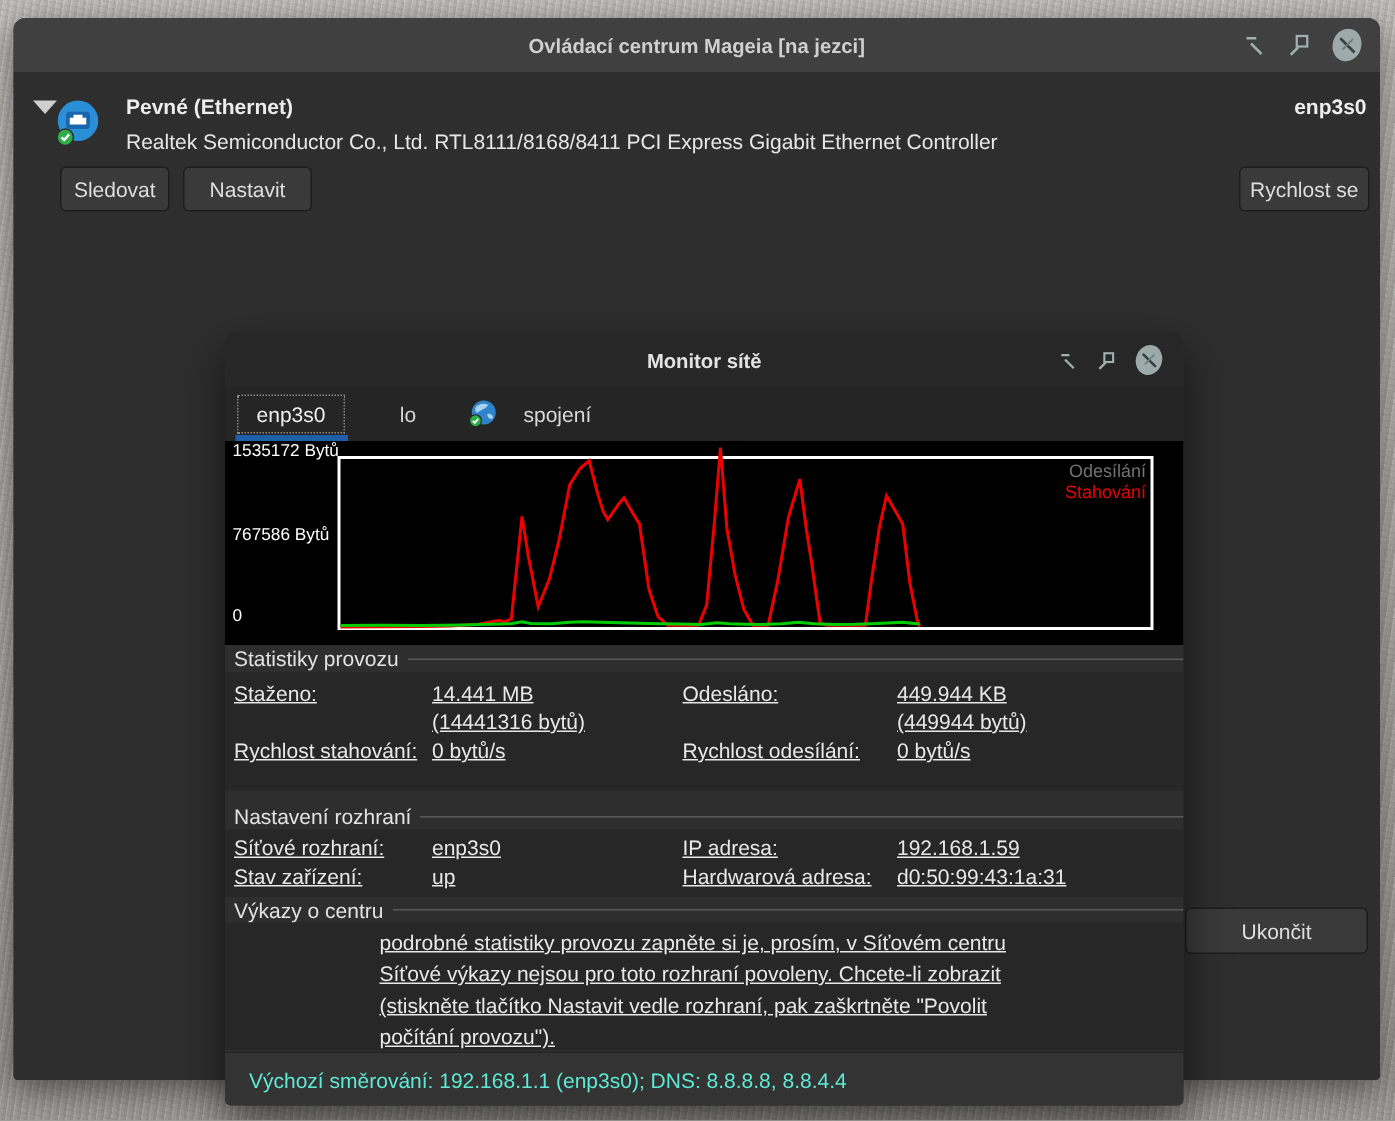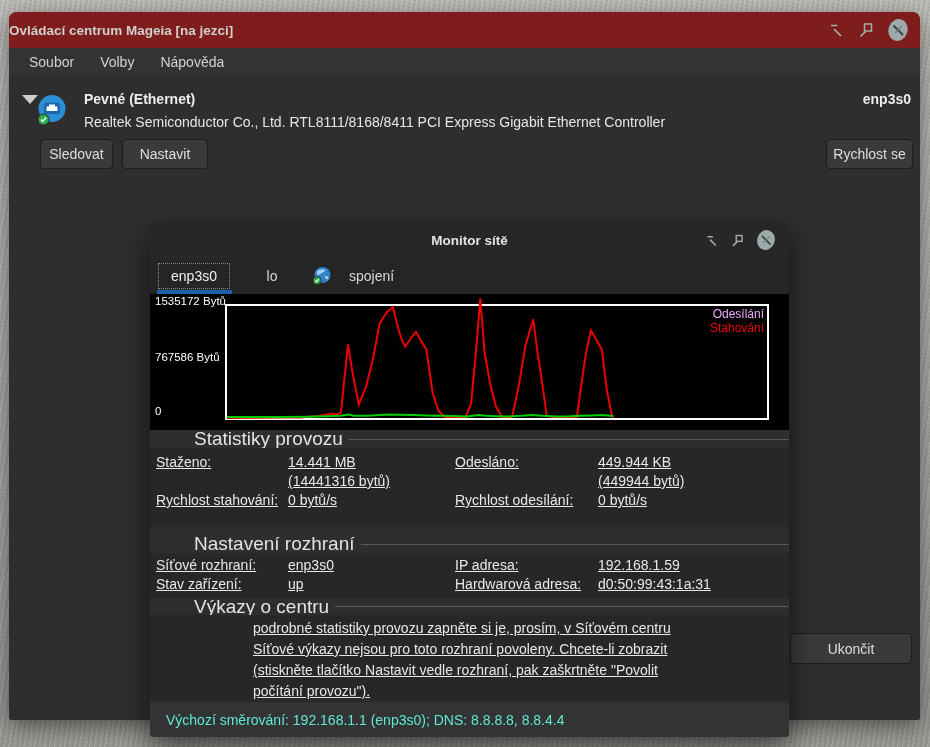--- a/index.html
+++ b/index.html
@@ -8,21 +8,21 @@
   
   .desktop{position:absolute;inset:0;
     background:
       repeating-linear-gradient(98deg, rgba(50,50,48,.10) 0 2px, rgba(255,255,255,.09) 2px 3px, rgba(120,118,114,.07) 3px 5px),
       repeating-linear-gradient(12deg, rgba(40,40,40,.06) 0 1px, transparent 1px 4px),
       linear-gradient(180deg,#c3c2be 0%,#b2b1ad 55%,#9d9c98 100%);}
   
   .main-window{position:absolute;left:9px;top:12px;width:911px;height:708px;
     background:#2e2e2e;border-radius:8px 8px 3px 3px;overflow:hidden;
     box-shadow:0 6px 22px rgba(0,0,0,.5);display:flex;flex-direction:column;}
-  .titlebar{height:36px;background:#7f1d1d;position:relative;display:flex;align-items:center;flex:none;}
+  .titlebar{height:36px;background:#404040;position:relative;display:flex;align-items:center;justify-content:center;flex:none;}
   .titlebar .title{font-weight:bold;font-size:13.5px;color:#cfcfcf;}
   .winbtns{position:absolute;right:10px;top:0;height:100%;display:flex;align-items:center;gap:11px;}
   .winbtn{display:flex;align-items:center;justify-content:center;}
   .menubar{height:28px;background:#333333;display:flex;align-items:center;padding-left:20px;gap:26px;
     font-size:14px;color:#d2d2d2;flex:none;}
   .menu-item{cursor:default;}
   .header{height:51px;background:#333333;border-bottom:1px solid #262626;display:flex;align-items:center;position:relative;flex:none;box-sizing:border-box;}
   .header-iconbox{width:79px;height:50px;background:#26486e;display:flex;align-items:center;justify-content:center;flex:none;}
   .header-arrow{position:absolute;left:79px;top:13px;width:0;height:0;
     border-top:12px solid transparent;border-bottom:12px solid transparent;border-right:13px solid #ffffff;}
@@ -50,21 +50,21 @@
   .tab{display:flex;align-items:center;justify-content:center;font-size:14px;color:#d8d8d8;height:26px;cursor:default;}
   .tab-active{margin-left:8px;width:72px;border:1px dotted #8a8a8a;color:#efefef;box-sizing:border-box;}
   .tab-underline{position:absolute;left:7px;bottom:0;width:75px;height:4px;background:#1d5fa8;}
   .tab-lo{width:56px;margin-left:14px;}
   .tab-conn{margin-left:8px;gap:17px;padding:0 4px;justify-content:center;}
   .graph{height:136px;background:#000;position:relative;color:#ffffff;font-size:11.5px;flex:none;}
   .ytick{position:absolute;left:5px;white-space:nowrap;}
   .plot{position:absolute;left:75px;top:10px;width:540px;height:112px;border:2px solid #ffffff;}
   .plot svg{position:absolute;left:0;top:0;width:540px;height:112px;overflow:visible;display:block;}
   .legend{position:absolute;right:3px;top:1px;text-align:right;font-size:12px;line-height:14px;}
-  .section-label-row{display:flex;align-items:center;padding-left:6px;color:#e2e2e2;font-size:19px;flex:none;box-sizing:border-box;margin-left:38px;}
+  .section-label-row{display:flex;align-items:center;padding-left:6px;color:#e2e2e2;font-size:14px;flex:none;box-sizing:border-box;}
   .section-label-row .rule{flex:1;height:1px;background:#5a5a5a;margin-left:6px;}
   .h18{height:18px;} .h17{height:17px;}
   .panel{background:#272727;flex:none;box-sizing:border-box;font-size:14px;color:#e8e8e8;text-decoration:underline;}
   .grid4{display:grid;grid-template-columns:132px 167px 143px auto;grid-auto-rows:19px;padding-left:6px;align-items:start;}
   .stats-panel{height:79px;padding-top:6px;}
   .iface-panel{height:45px;padding-top:4px;}
   .reports-panel{height:85px;padding:3px 0 0 103px;line-height:21px;}
   .gap8{height:8px;flex:none;} .gap1{height:1px;flex:none;}
   .dlg-footer{height:36px;background:#333333;border-top:1px solid #242424;display:flex;align-items:center;
     padding-left:16px;font-size:14px;color:#5eead4;flex:none;box-sizing:border-box;}
@@ -95,25 +95,20 @@
         <span class="winbtn">
           <svg width="24" height="24" viewBox="0 0 24 24">
             <ellipse cx="12" cy="12" rx="9.5" ry="11" transform="rotate(18 12 12)" fill="#9cabaa"></ellipse>
             <path d="M7.5 7.5 L17 17" stroke="#34403f" stroke-width="1.8" fill="none"></path>
             <path d="M16 8 L9 15" stroke="#6e7c7b" stroke-width="1.2" fill="none"></path>
           </svg>
         </span>
       </div>
     </div>
 
-    <div class="menubar">
-      <span class="menu-item">Soubor</span>
-      <span class="menu-item">Volby</span>
-      <span class="menu-item">Nápověda</span>
-    </div>
 
 
     <div class="content">
       <div class="expander"></div>
       <span class="eth-icon">
         <svg width="34" height="34" viewBox="0 0 34 34">
           <circle cx="17" cy="15.5" r="13.5" fill="#2b8fd8"></circle>
           <rect x="9" y="9.5" width="16" height="11.5" rx="2.5" fill="#1a66ad"></rect>
           <path d="M11.5 18 v-4.5 h2.5 v-2 h6 v2 h2.5 v4.5 z" fill="#ffffff"></path>
           <circle cx="8.5" cy="26.5" r="5.5" fill="#2eae49" stroke="#2e2e2e" stroke-width="1"></circle>
@@ -175,21 +170,21 @@
     <div class="graph">
       <span class="ytick" style="top:1px">1535172 Bytů</span>
       <span class="ytick" style="top:57px">767586 Bytů</span>
       <span class="ytick" style="top:111px">0</span>
       <div class="plot">
         <svg viewBox="0 0 540 112" preserveAspectRatio="none">
             <polyline points="0.0,112.0 54.0,111.6 72.9,111.4 91.8,110.1 99.9,108.6 105.8,107.6 109.1,108.8 113.9,106.6 121.0,38.3 125.3,65.3 131.8,98.5 139.3,79.9 145.8,53.6 152.8,17.2 159.8,6.2 165.8,1.1 171.2,22.3 175.0,34.7 178.2,40.5 185.2,30.3 189.0,25.9 194.4,35.4 199.3,43.4 205.7,87.2 211.7,105.1 218.2,110.9 238.7,110.9 244.1,97.4 248.9,46.3 253.3,-7.6 257.6,46.3 263.0,77.0 268.9,100.3 274.9,110.9 285.1,110.9 291.6,80.6 298.6,39.0 306.2,13.5 310.5,46.3 313.7,66.8 319.7,109.1 324.0,110.9 349.9,110.9 353.7,82.8 359.1,46.3 364.0,24.5 369.9,34.7 374.8,43.4 379.6,82.8 384.5,107.6 386.1,111.6" fill="none" stroke="#ee0000" stroke-width="2"></polyline>
             <polyline points="0.0,111.0 27.0,110.9 54.0,111.0 81.0,110.7 99.9,110.2 113.4,109.8 121.0,108.5 126.9,109.7 140.4,109.8 152.8,108.9 162.0,108.5 172.8,108.8 186.3,109.1 199.8,109.5 213.3,109.8 226.8,110.0 240.3,110.4 251.1,109.1 259.2,109.8 270.0,110.2 280.8,110.4 294.3,109.8 305.1,108.9 315.9,109.8 329.4,110.4 342.9,110.2 353.7,109.8 364.5,109.4 375.3,108.9 380.7,109.5 386.1,110.0" fill="none" stroke="#00cc00" stroke-width="2"></polyline>
           </svg>
         <div class="legend">
-          <div style="color: #f0abfc;">Odesílání</div>
+          <div style="color: #737373;">Odesílání</div>
           <div style="color: rgb(238, 0, 0);">Stahování</div>
         </div>
       </div>
     </div>
 
     <div class="section-label-row h18">
       <span>Statistiky provozu</span>
       <span class="rule"></span>
     </div>
     <div class="panel grid4 stats-panel">

